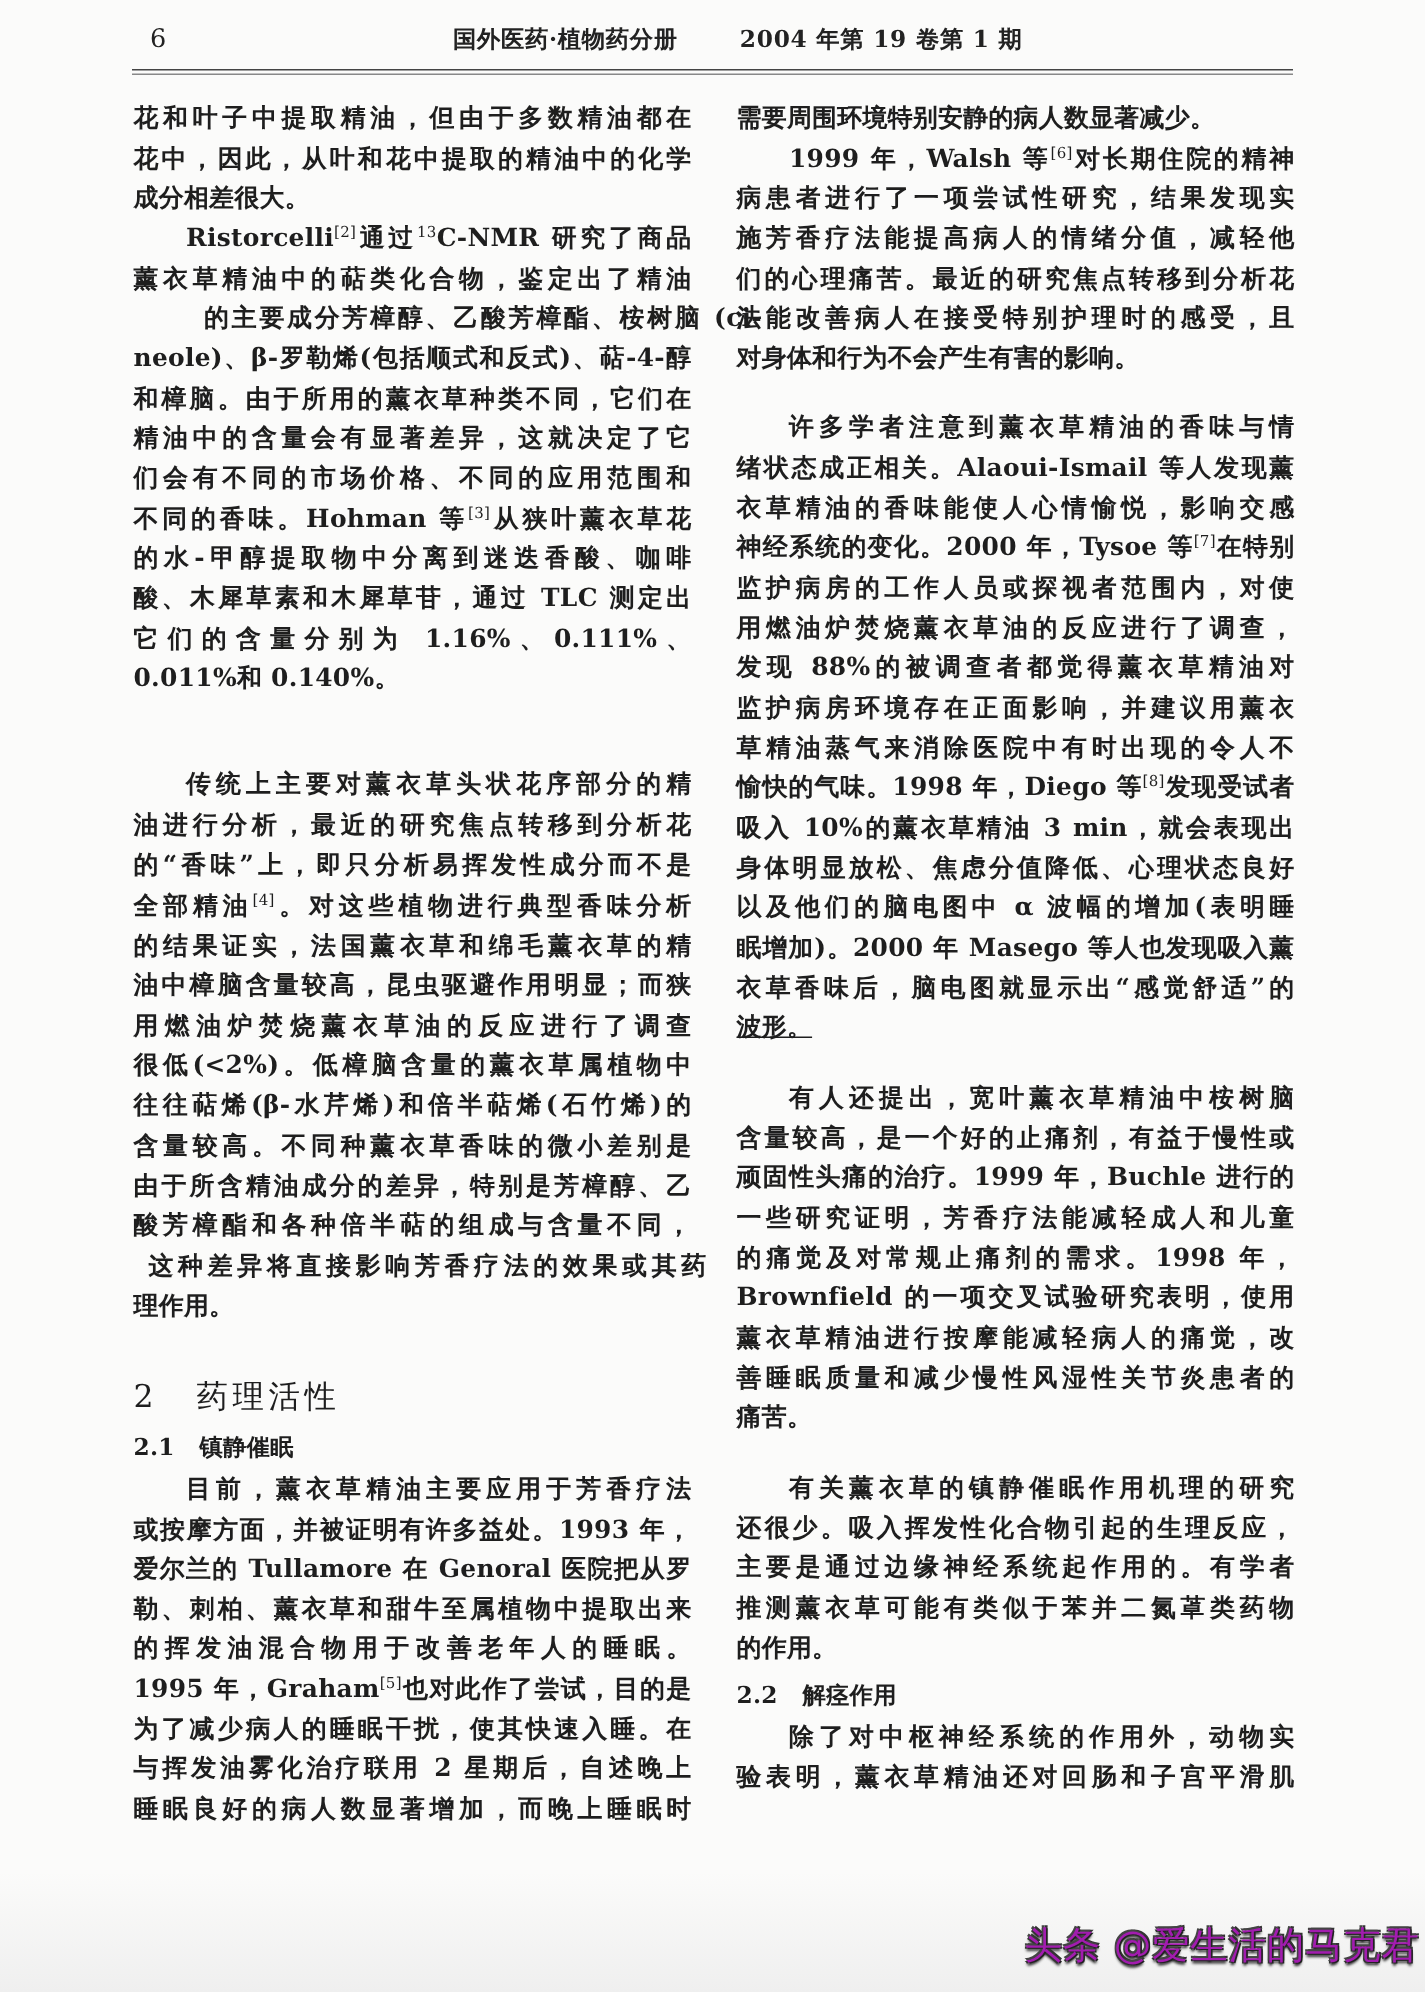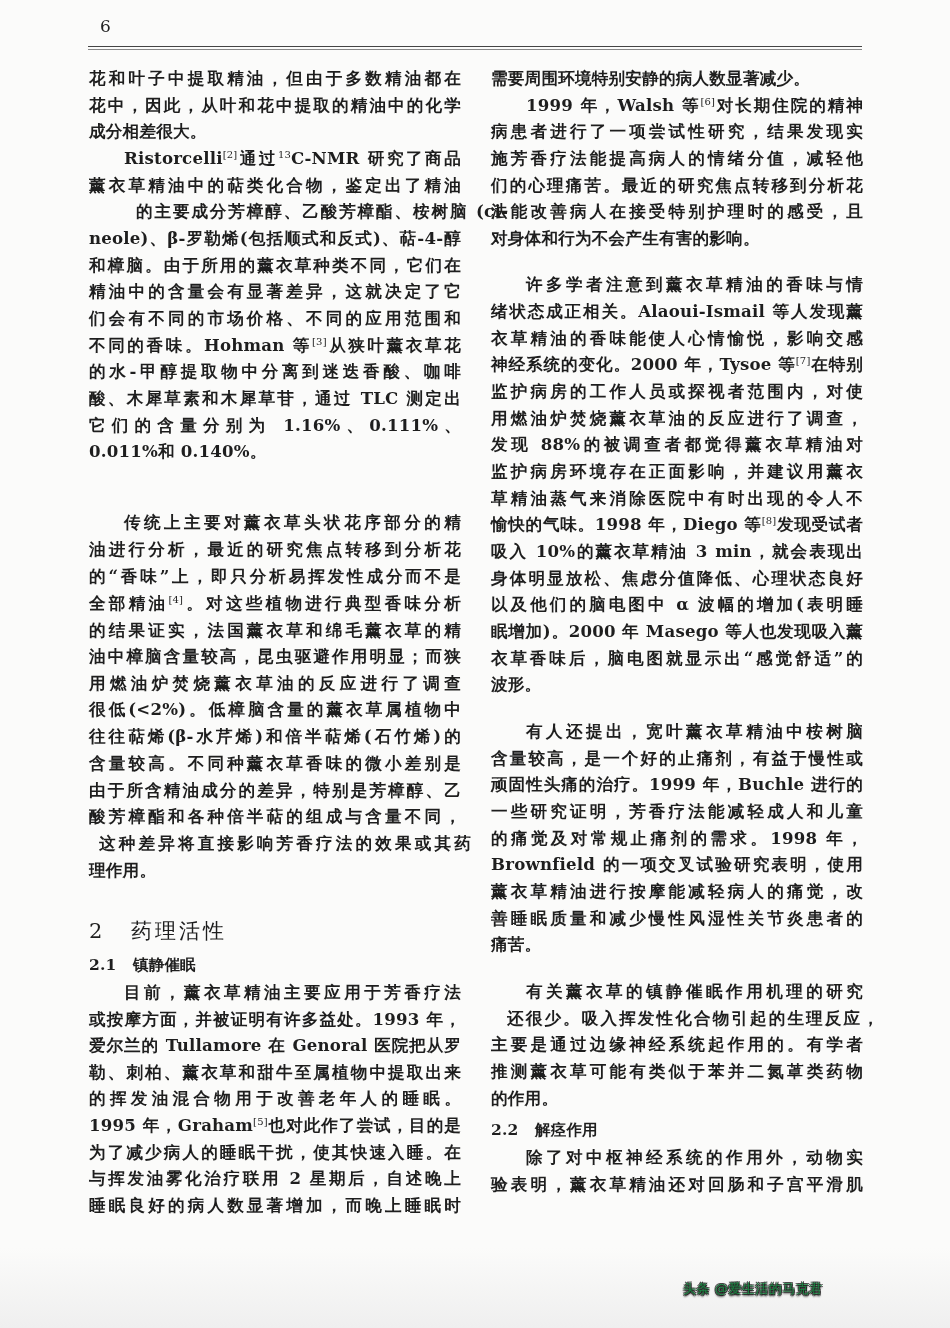--- a/index.html
+++ b/index.html
@@ -29,29 +29,32 @@
   .sec-h .num { display: inline-block; width: 42px; }
   .sub-h { font-size: 15.5px; text-align-last: left; }
   .sub-h .num { display: inline-block; width: 44px; }
   sup { font-size: 10px; font-weight: normal; vertical-align: 6px; line-height: 0; }
   .watermark-bar {
     position: absolute; left: 0; top: 1248px; width: 950px; height: 80px;
     background: linear-gradient(to bottom, rgba(250,250,250,0) 0%, #efefef 100%);
   }
   .watermark {
     position: absolute; left: 683px; top: 1280px; font-family: "DejaVu Sans", sans-serif;
-    font-size: 13px; color: #15803d; letter-spacing: 0.5px;
+    font-size: 25px; color: #a21caf; letter-spacing: 0.5px;
     text-shadow: 1px 1px 0 #222, -1px -1px 0 #444, 1px -1px 0 #333, -1px 1px 0 #333, 0 2px 2px #000;
   }
 </style>
 </head>
 <body>
 
 <div class="page">
   <div class="hdr-num">6</div>
+  <div class="hdr-title">
+    <span>国外医药·植物药分册</span>&nbsp;&nbsp;&nbsp;&nbsp;&nbsp;&nbsp;&nbsp;<span>2004 年第 19 卷第 1 期</span>
+  </div>
   <div class="hdr-rule"></div>
   <div class="hdr-rule2"></div>
 
   <div class="col col-left" id="col-left">
     <div class="ln sec-h" id="sec2" style="top: 918px;">
       <span class="num">2</span><span>药理活性</span>
     </div>
     <div class="ln sub-h" id="sub21" style="top: 952px;">
       <span class="num">2.1</span><span>镇静催眠</span>
     </div>
@@ -114,32 +117,32 @@
       <div class="ln" style="top: 405px;">用燃油炉焚烧薰衣草油的反应进行了调查，</div>
       <div class="ln" style="top: 431px;">发现 88%的被调查者都觉得薰衣草精油对</div>
       <div class="ln" style="top: 458px;">监护病房环境存在正面影响，并建议用薰衣</div>
       <div class="ln" style="top: 485px;">草精油蒸气来消除医院中有时出现的令人不</div>
       <div class="ln" style="top: 511px;">愉快的气味。1998 年，Diego 等<sup>[8]</sup>发现受试者</div>
       <div class="ln" style="top: 538px;">吸入 10%的薰衣草精油 3 min，就会表现出</div>
       <div class="ln" style="top: 565px;">身体明显放松、焦虑分值降低、心理状态良好</div>
       <div class="ln" style="top: 591px;">以及他们的脑电图中 α 波幅的增加(表明睡</div>
       <div class="ln" style="top: 618px;">眠增加)。2000 年 Masego 等人也发现吸入薰</div>
       <div class="ln" style="top: 645px;">衣草香味后，脑电图就显示出“感觉舒适”的</div>
-      <div class="ln last" style="top: 671px;">波形。</div>
+      <div class="ln last" style="top: 671px; text-decoration: underline;">波形。</div>
       <div class="ln indent" style="top: 718px;">有人还提出，宽叶薰衣草精油中桉树脑</div>
       <div class="ln" style="top: 745px;">含量较高，是一个好的止痛剂，有益于慢性或</div>
       <div class="ln" style="top: 771px;">顽固性头痛的治疗。1999 年，Buchle 进行的</div>
       <div class="ln" style="top: 798px;">一些研究证明，芳香疗法能减轻成人和儿童</div>
       <div class="ln" style="top: 825px;">的痛觉及对常规止痛剂的需求。1998 年，</div>
       <div class="ln" style="top: 851px;">Brownfield 的一项交叉试验研究表明，使用</div>
       <div class="ln" style="top: 878px;">薰衣草精油进行按摩能减轻病人的痛觉，改</div>
       <div class="ln" style="top: 905px;">善睡眠质量和减少慢性风湿性关节炎患者的</div>
       <div class="ln last" style="top: 931px;">痛苦。</div>
       <div class="ln indent" style="top: 978px;">有关薰衣草的镇静催眠作用机理的研究</div>
-      <div class="ln" style="top: 1005px; margin-left: 16px;">还很少。吸入挥发性化合物引起的生理反应，</div>
+      <div class="ln" style="top: 1005px;">还很少。吸入挥发性化合物引起的生理反应，</div>
       <div class="ln" style="top: 1031px;">主要是通过边缘神经系统起作用的。有学者</div>
       <div class="ln" style="top: 1058px;">推测薰衣草可能有类似于苯并二氮䓬类药物</div>
       <div class="ln last" style="top: 1085px;">的作用。</div>
       <div class="ln indent" style="top: 1144px;">除了对中枢神经系统的作用外，动物实</div>
       <div class="ln" style="top: 1171px;">验表明，薰衣草精油还对回肠和子宫平滑肌</div>
     </div>
 
   <div class="watermark-bar"></div>
   <div class="watermark">头条 @爱生活的马克君</div>
 </div>

